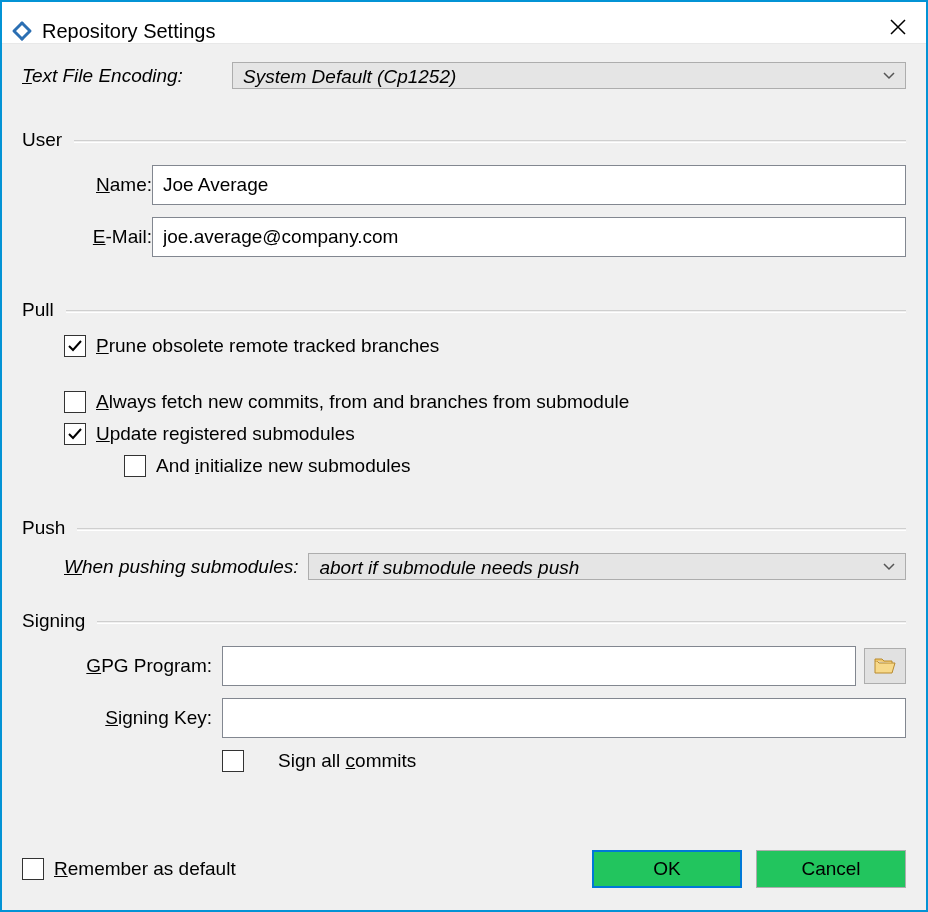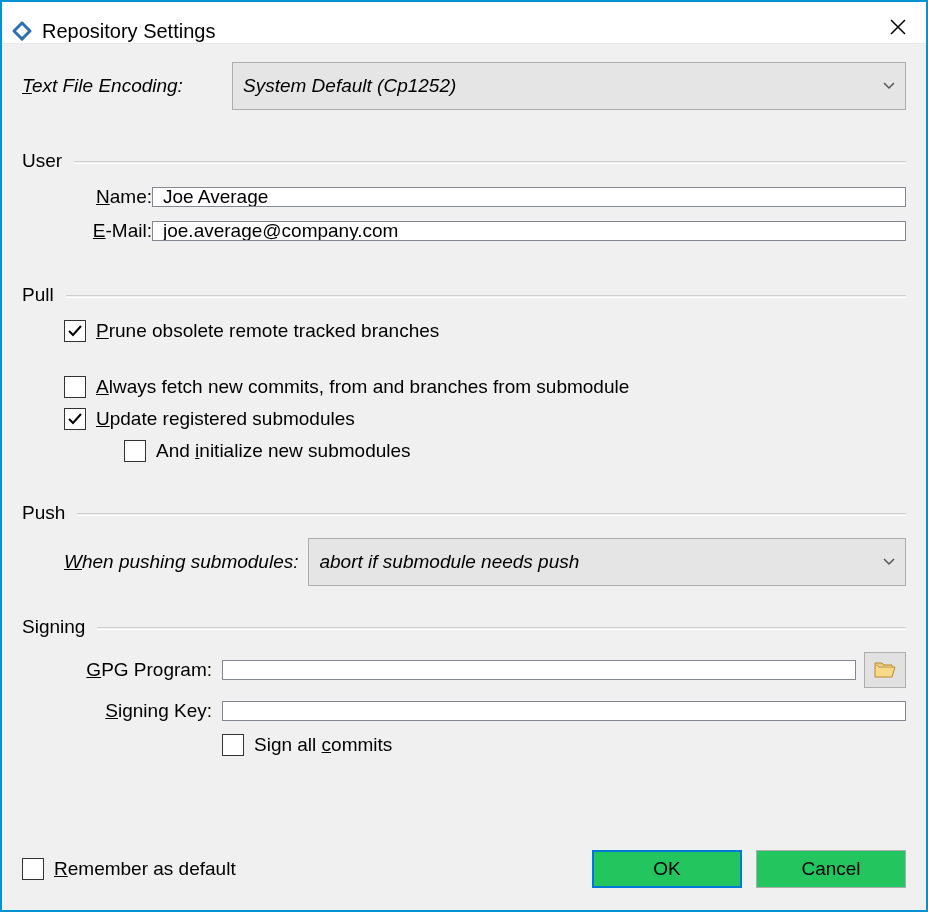--- a/index.html
+++ b/index.html
@@ -54,25 +54,25 @@
   .lbl { text-align: right; }
   .u { text-decoration: underline; }
 
   
   .encoding-row .lbl { width: 200px; }
   .encoding-row { margin-bottom: 30px; }
 
   
   .select {
     flex: 1;
-    height: 48px;
+    height: 27px;
     background: #e5e5e5;
     border: 1px solid #adadad;
     display: flex;
-    align-items: center;
+    align-items: flex-end;
     padding: 0 10px;
     position: relative;
     cursor: pointer;
   }
   .select .caret {
     position: absolute;
     right: 10px; top: 50%;
     transform: translateY(-50%);
   }
   .select .caret svg { width: 12px; height: 8px; display:block; }
@@ -100,21 +100,21 @@
   .frow {
     display: flex; align-items: center;
     margin-bottom: 12px;
   }
   .frow .flbl {
     width: 130px;
     text-align: right;
   }
   .textinput {
     flex: 1;
-    height: 20px;
+    height: 40px;
     background: #fff;
     border: 1px solid #828790;
     padding: 0 10px;
     font-family: inherit;
     font-size: inherit;
   }
 
   .chkrow {
     display: flex; align-items: center;
     margin-left: 42px;
@@ -312,21 +312,21 @@
         </div>
       </div>
 
       <div class="frow sign-row">
         <div class="slbl">
           <span class="u">S</span><span>igning Key:</span>
         </div>
         <input class="textinput" type="text" value="" style="">
       </div>
 
-      <div class="chkrow" style="margin-left:200px;">
+      <div class="chkrow" style="margin-left:200px;gap:24px;">
         <div class="chkbox">
           
         </div>
         <span>
           <span>Sign all </span><span class="u">c</span><span>ommits</span>
         </span>
       </div>
     </div>
 
     <div class="footer">

